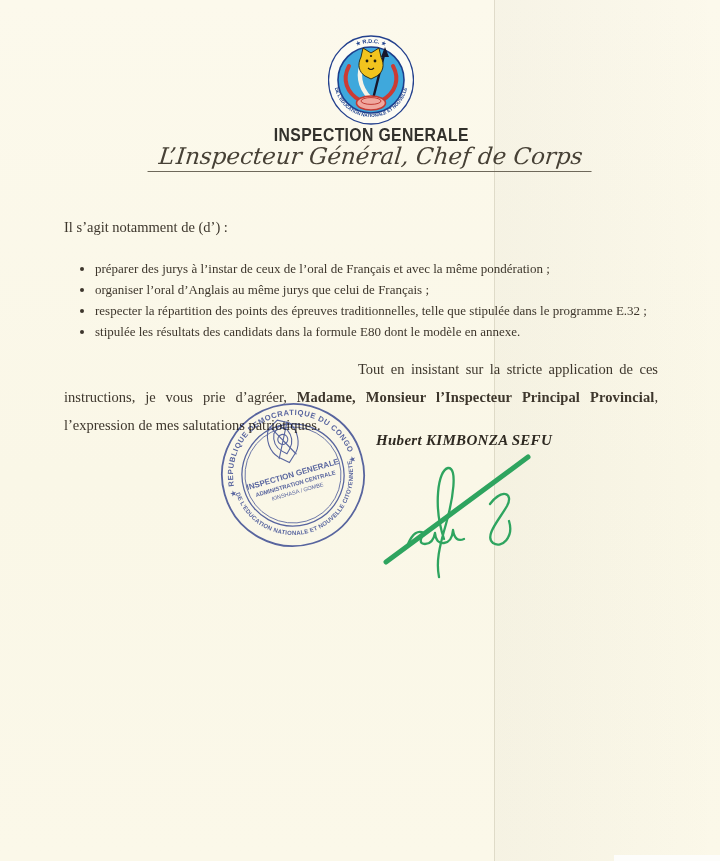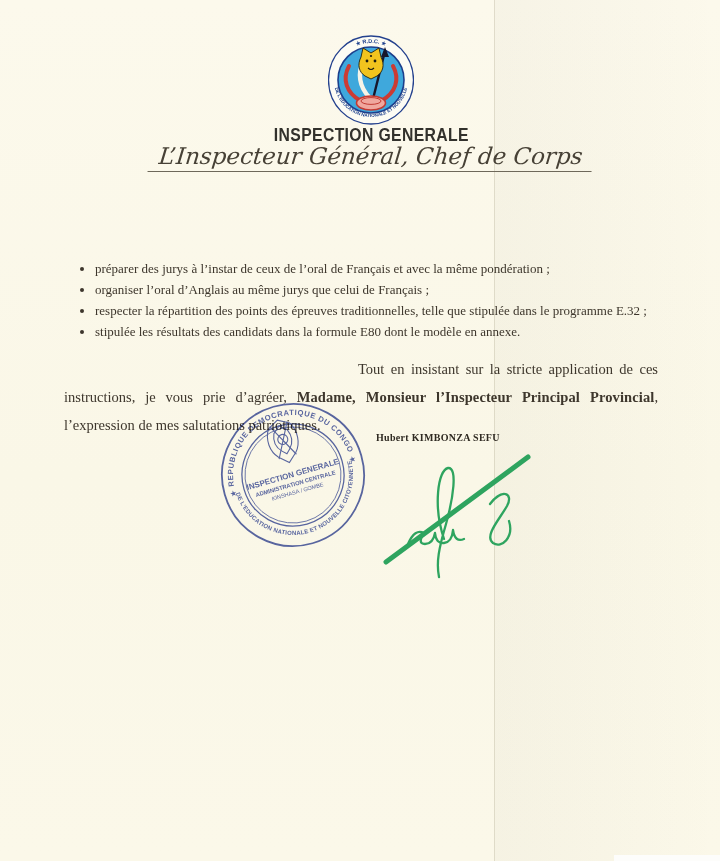--- a/index.html
+++ b/index.html
@@ -36,22 +36,22 @@
   }
 
   
   .intro { position:absolute; left:64px; top:219px; font-size:14.5px; }
   .bullets { position:absolute; left:80px; top:258px; width:586px; }
   .bullets ul { list-style:disc outside; padding-left:15px; }
   .bullets li { font-size:13px; line-height:21px; }
   .closing { position:absolute; left:64px; top:355px; width:594px; font-size:14.5px;
     line-height:28px; text-align:justify; text-indent:294px; }
   .closing b { letter-spacing:.1px; }
-  .signatory { position:absolute; left:376px; top:432px; font-size:10px; font-weight:bold;
-    letter-spacing:.3px; color:#2f2a22; }
+  .signatory { position:absolute; left:376px; top:432px; font-size:15px; font-weight:bold;
+    letter-spacing:.3px; color:#2f2a22;font-style:italic; }
 
   
   .stamp { position:absolute; left:218px; top:400px; width:150px; height:150px;
     transform:rotate(-16deg); opacity:.88; mix-blend-mode:multiply; }
 
   
   .signature { position:absolute; left:378px; top:444px; width:162px; height:138px; }
 </style>
 </head>
 <body>
@@ -95,20 +95,21 @@
     </svg>
   </div>
 
   <div class="org-title">
     <span>INSPECTION GENERALE</span>
   </div>
   <div class="script-line">
     <span>L’Inspecteur Général, Chef de Corps</span>
   </div>
 
+  <div class="intro">Il s’agit notamment de (d’) :</div>
 
   <div class="bullets">
     <ul>
       <li>préparer des jurys à l’instar de ceux de l’oral de Français et avec la même pondération ;</li>
       <li>organiser l’oral d’Anglais au même jurys que celui de Français ;</li>
       <li>respecter la répartition des points des épreuves traditionnelles, telle que stipulée dans le programme E.32 ;</li>
       <li>stipulée les résultats des candidats dans la formule E80 dont le modèle en annexe.</li>
     </ul>
   </div>
 

